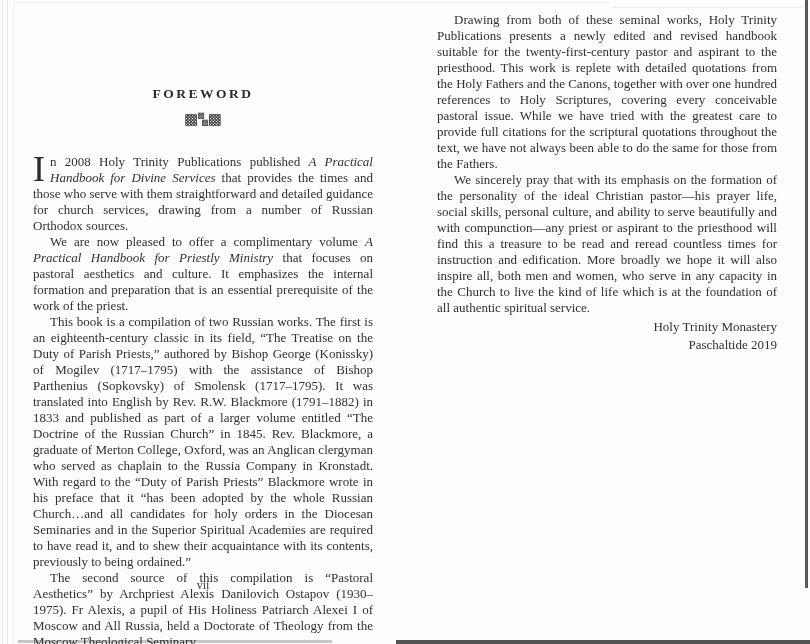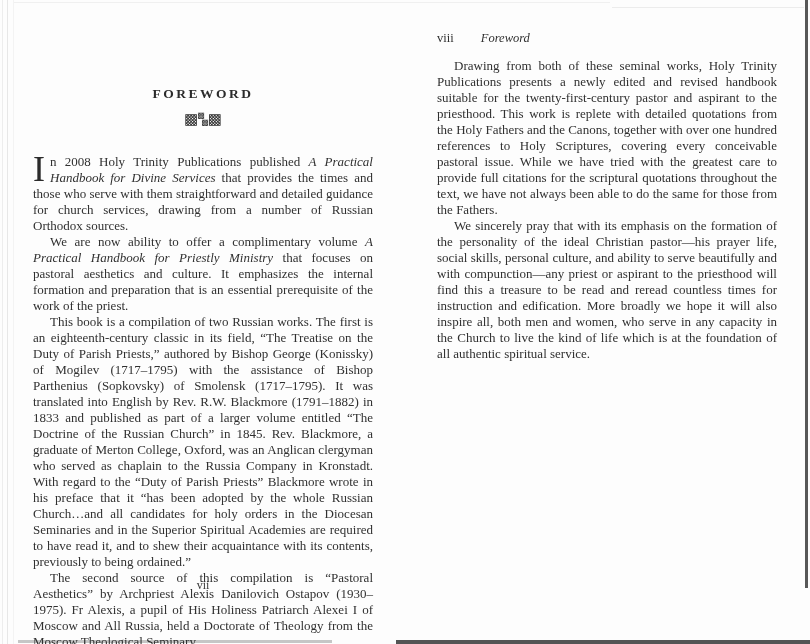--- a/index.html
+++ b/index.html
@@ -87,33 +87,33 @@
 
     <div class="ornament">
       <span class="big">▩</span><span class="small-pair">
           <span class="small up">▩</span>
           <span class="small down">▩</span>
         </span><span class="big">▩</span>
     </div>
 
     <div class="body-text">
       <p class="para"><span class="dropcap">I</span><span><span>n 2008 Holy Trinity Publications published </span><em>A Practical Handbook for Divine Services</em><span> that provides the times and those who serve with them straightforward and detailed guidance for church services, drawing from a number of Russian Orthodox sources.</span></span></p>
-      <p class="para indent"><span>We are now ability to offer a complimentary volume </span><em>A Practical Handbook for Priestly Ministry</em><span> that focuses on pastoral aesthetics and culture. It emphasizes the internal formation and preparation that is an essential prerequisite of the work of the priest.</span></p>
+      <p class="para indent"><span>We are now pleased to offer a complimentary volume </span><em>A Practical Handbook for Priestly Ministry</em><span> that focuses on pastoral aesthetics and culture. It emphasizes the internal formation and preparation that is an essential prerequisite of the work of the priest.</span></p>
       <p class="para indent"><span>This book is a compilation of two Russian works. The first is an eighteenth-century classic in its field, “The Treatise on the Duty of Parish Priests,” authored by Bishop George (Konissky) of Mogilev (1717–1795) with the assistance of Bishop Parthenius (Sopkovsky) of Smolensk (1717–1795). It was translated into English by Rev. R.W. Blackmore (1791–1882) in 1833 and published as part of a larger volume entitled “The Doctrine of the Russian Church” in 1845. Rev. Blackmore, a graduate of Merton College, Oxford, was an Anglican clergyman who served as chaplain to the Russia Company in Kronstadt. With regard to the “Duty of Parish Priests” Blackmore wrote in his preface that it “has been adopted by the whole Russian Church…and all candidates for holy orders in the Diocesan Seminaries and in the Superior Spiritual Academies are required to have read it, and to shew their acquaintance with its contents, previously to being ordained.”</span></p>
       <p class="para indent"><span>The second source of this compilation is “Pastoral Aesthetics” by Archpriest Alexis Danilovich Ostapov (1930–1975). Fr Alexis, a pupil of His Holiness Patriarch Alexei I of Moscow and All Russia, held a Doctorate of Theology from the Moscow Theological Seminary</span></p>
     </div>
 
     <div class="folio-left">vii</div>
   </div>
 
   <div class="page-col" id="right-col">
-    <div class="running-header">
-      <span class="folio">viii</span>
-      <span class="title">Foreword</span>
-    </div>
 
     <div class="body-text">
       <p class="para indent"><span>Drawing from both of these seminal works, Holy Trinity Publications presents a newly edited and revised handbook suitable for the twenty-first-century pastor and aspirant to the priesthood. This work is replete with detailed quotations from the Holy Fathers and the Canons, together with over one hundred references to Holy Scriptures, covering every conceivable pastoral issue. While we have tried with the greatest care to provide full citations for the scriptural quotations throughout the text, we have not always been able to do the same for those from the Fathers.</span></p>
       <p class="para indent"><span>We sincerely pray that with its emphasis on the formation of the personality of the ideal Christian pastor—his prayer life, social skills, personal culture, and ability to serve beautifully and with compunction—any priest or aspirant to the priesthood will find this a treasure to be read and reread countless times for instruction and edification. More broadly we hope it will also inspire all, both men and women, who serve in any capacity in the Church to live the kind of life which is at the foundation of all authentic spiritual service.</span></p>
+      <div class="signature">
+        <div>Holy Trinity Monastery</div>
+        <div>Paschaltide 2019</div>
+      </div>
     </div>
   </div>
 
 </div>
 
 </body></html>

